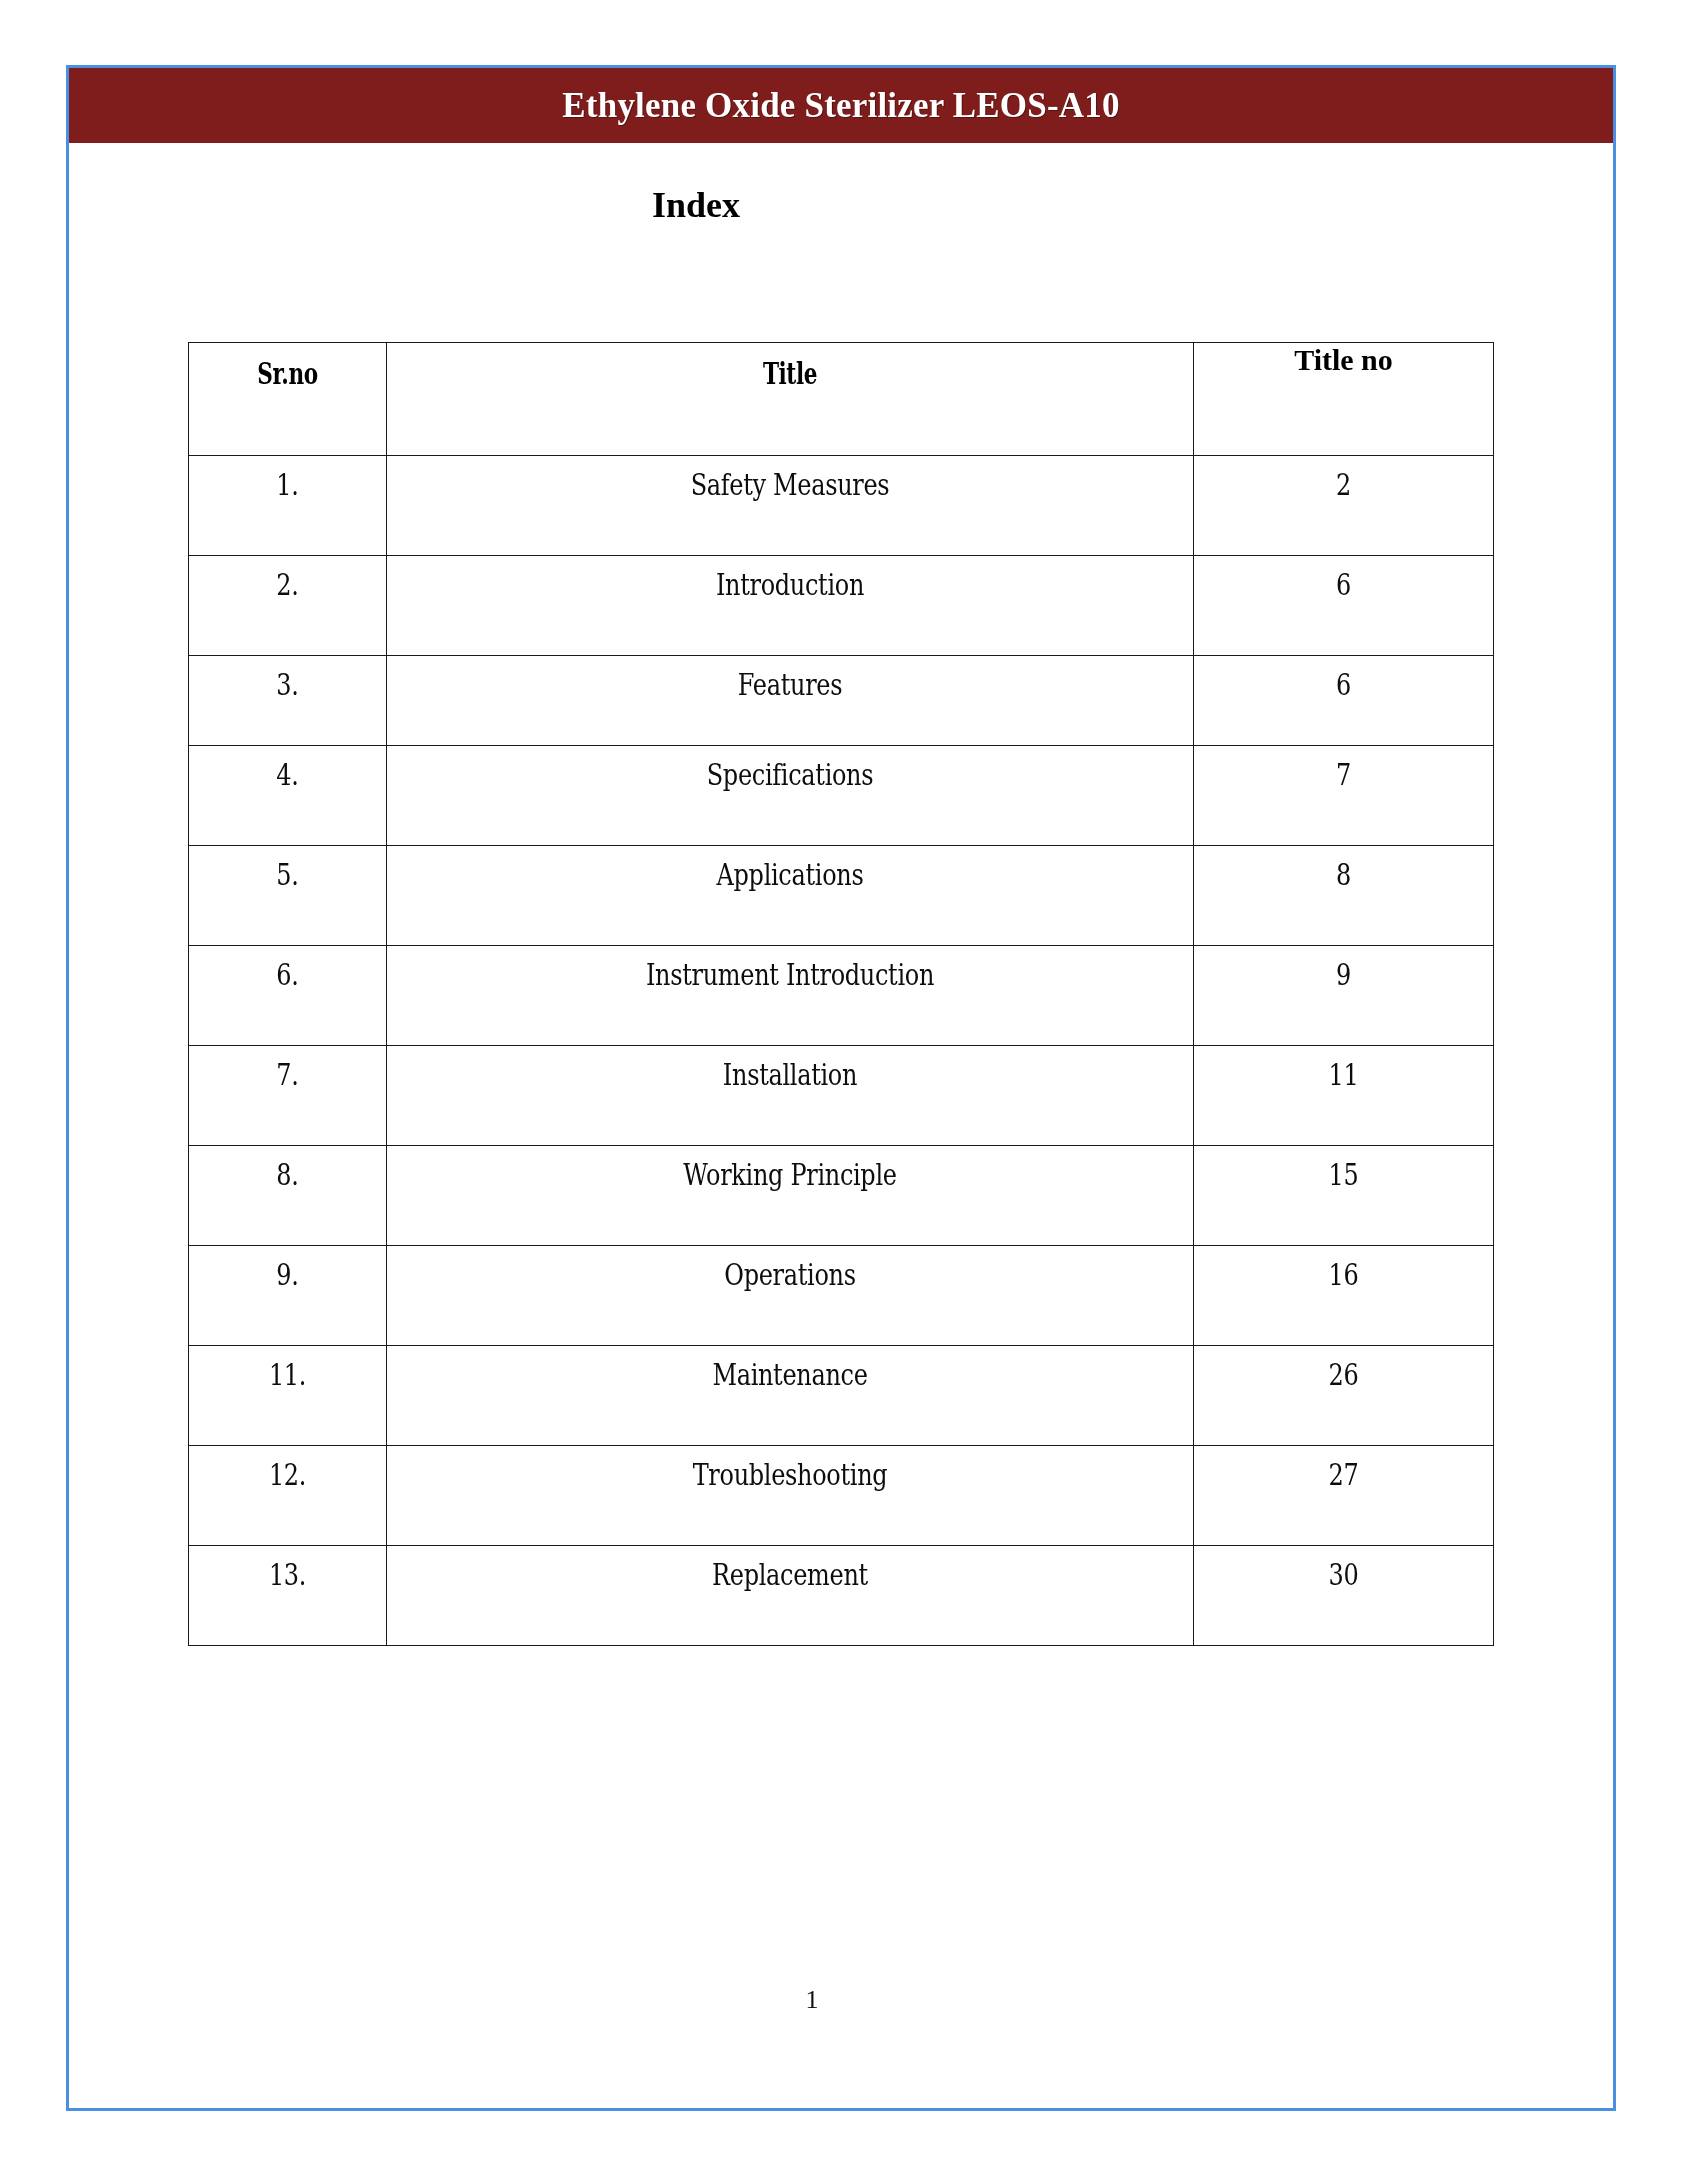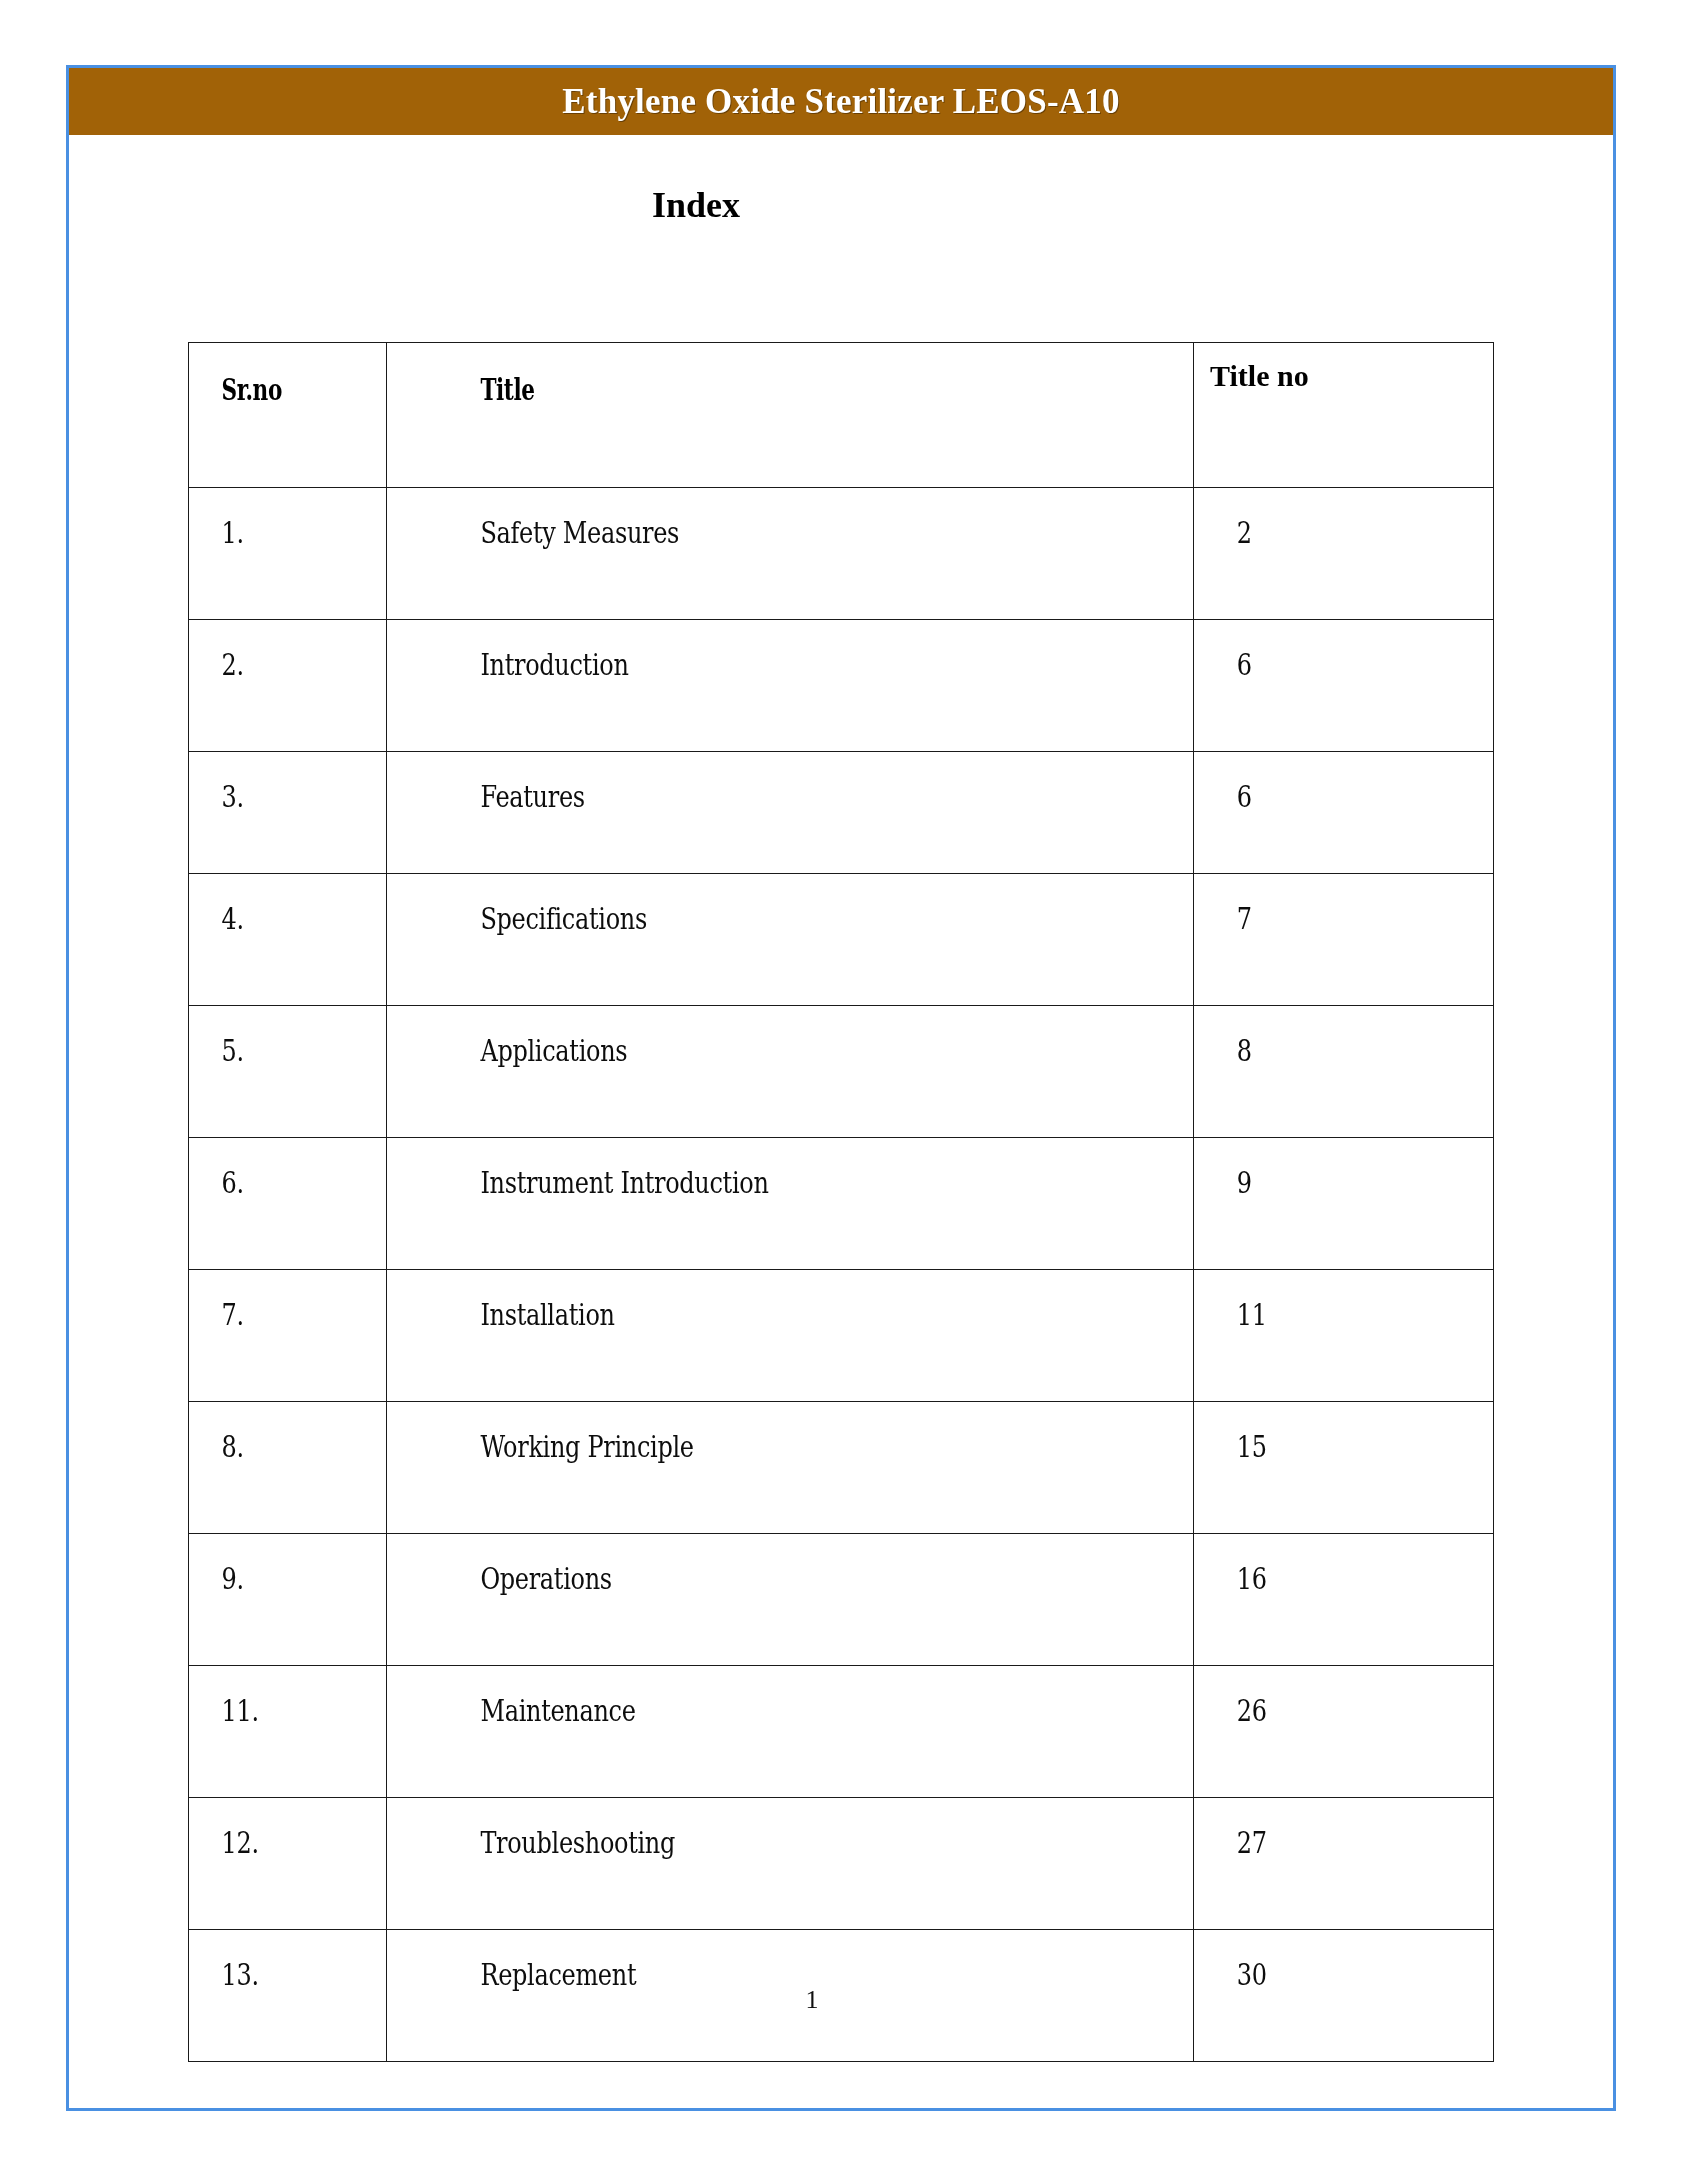--- a/index.html
+++ b/index.html
@@ -25,22 +25,22 @@
     border: 3px solid #4a90e2;
     box-sizing: border-box;
   }
 
   
   #title-banner {
     position: absolute;
     left: 69px;
     top: 68px;
     width: 1544px;
-    height: 67px;
-    background: #a16207;
+    height: 75px;
+    background: #7f1d1d;
     display: flex;
     align-items: center;
     justify-content: center;
   }
   #title-banner .title-text {
     color: #ffffff;
     font-family: "Liberation Serif", "DejaVu Serif", serif;
     font-weight: bold;
     font-size: 35px;
     letter-spacing: 0.2px;
@@ -77,22 +77,22 @@
     table-layout: fixed;
   }
   table.index-table col.c-sr   { width: 198px; }
   table.index-table col.c-title{ width: 807px; }
   table.index-table col.c-page { width: 300px; }
 
   table.index-table th,
   table.index-table td {
     border: 1px solid #1a1a1a;
     vertical-align: top;
-    text-align: left;
-    padding: 16px;
+    text-align: center;
+    padding: 0;
   }
 
   table.index-table thead th {
     height: 112px;
   }
   table.index-table thead th .cellpad {
     padding-top: 13px;
     font-weight: bold;
     font-size: 30px;
     color: #000000;

